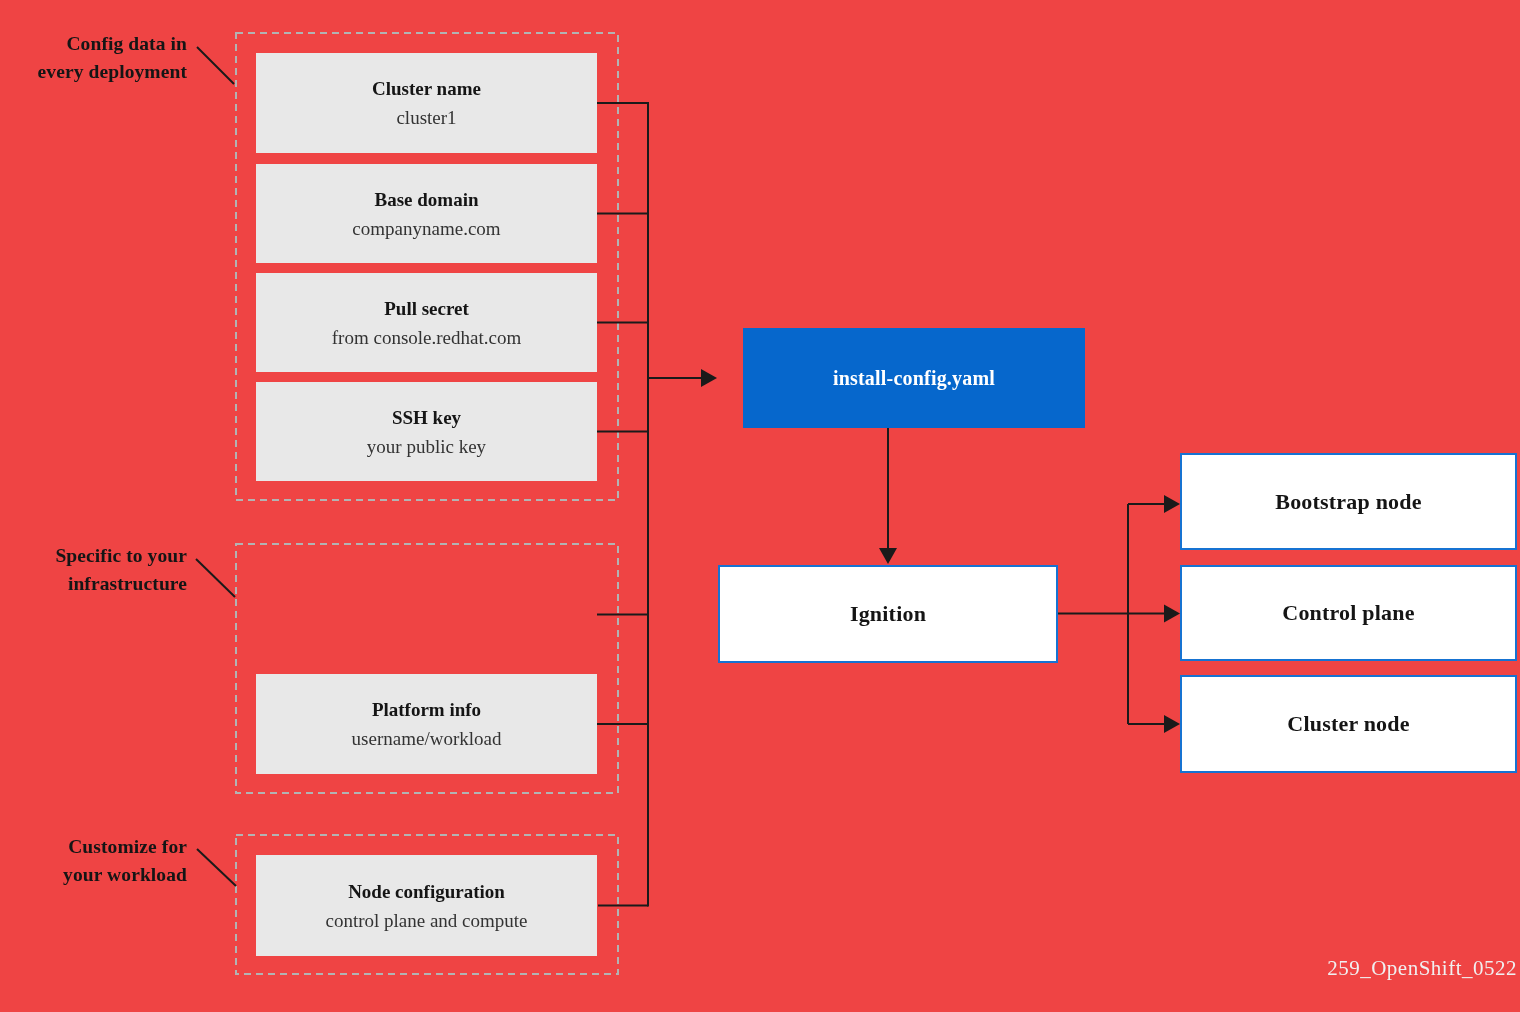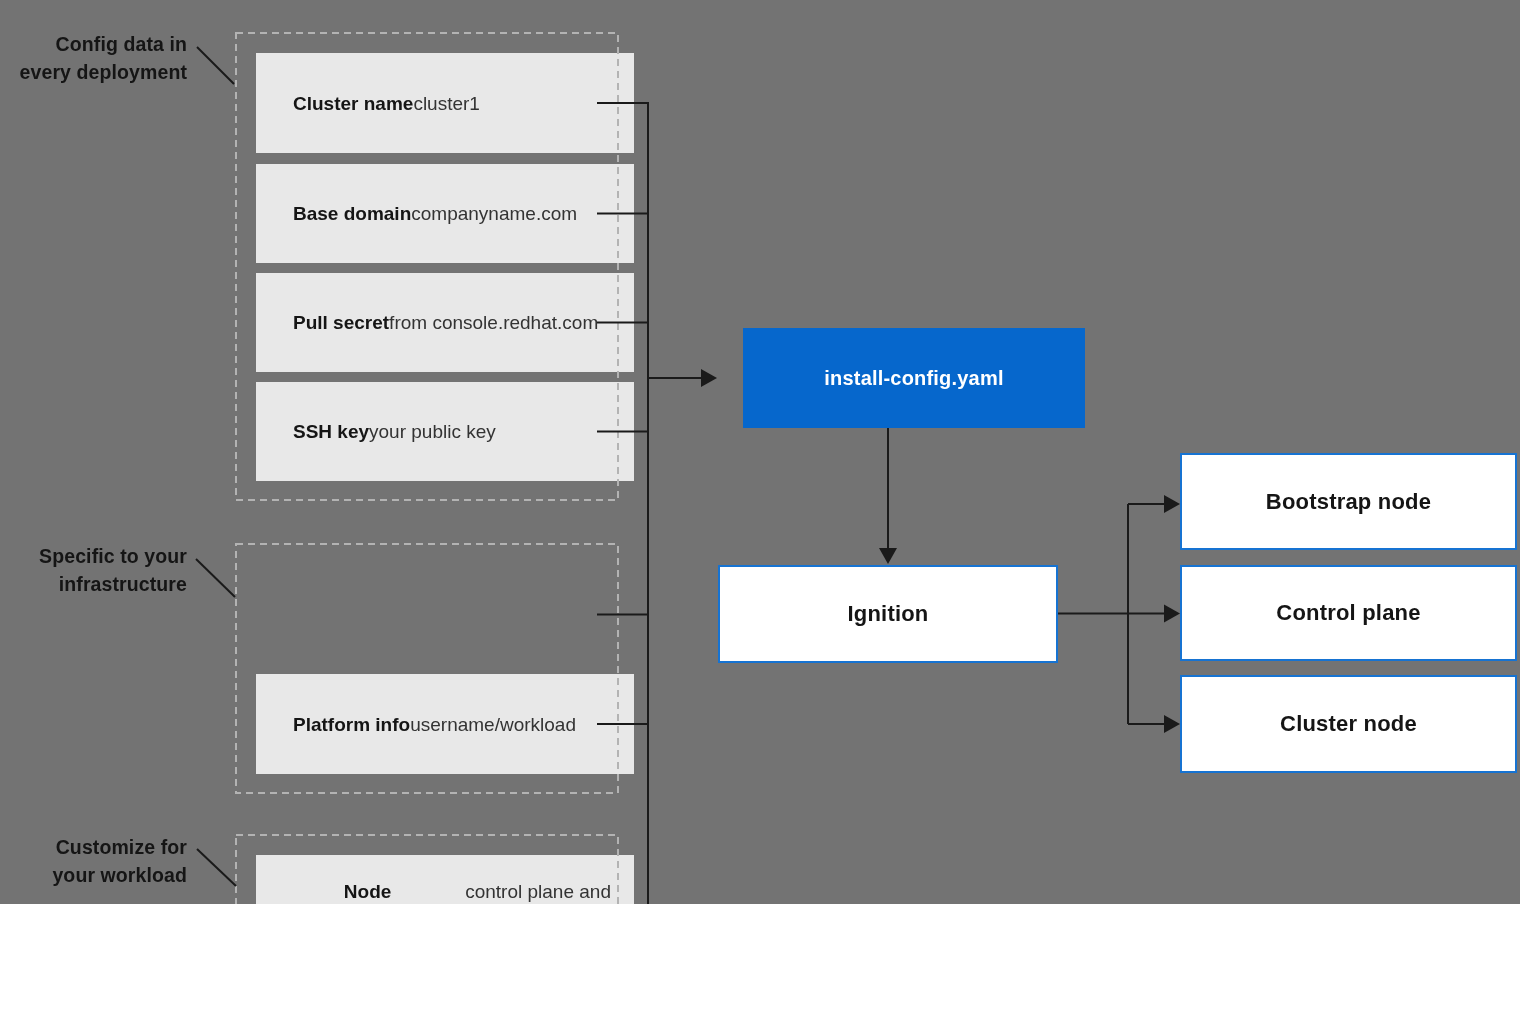--- a/index.html
+++ b/index.html
@@ -8,45 +8,44 @@
     --box-gray:#e8e8e8;
     --line-color:#1a1a1a;
     --dash-color:#b3b3b3;
     --text-dark:#151515;
     --text-sub:#333333;
     --watermark:#f0f0f1;
   }
   html,body{margin:0;padding:0;background:#ffffff;}
   .canvas{
     position:relative;
-    width:1520px;height:904px;
-    background:#737373;
-    font-family:Liberation Sans, sans-serif;
+    width:1520px;height:1012px;
+    background:#ef4444;
+    font-family:Liberation Serif, serif;
     overflow:hidden;
   }
   
   .note{
     position:absolute;
     left:0;width:187px;
     text-align:right;
     font-size:19.5px;
     font-weight:700;
     line-height:28px;
     color:var(--text-dark);
     letter-spacing:.1px;
   }
   
   .gbox{
     position:absolute;
     left:256px;width:341px;
     background:var(--box-gray);
-    display:flex;flex-direction:row;
-    align-items:center;justify-content:flex-start;
+    display:flex;flex-direction:column;
+    align-items:center;justify-content:center;
     text-align:center;
-    padding-left:37px;
   }
   .btitle{
     font-size:19px;font-weight:700;
     line-height:29px;color:var(--text-dark);
   }
   .bsub{
     font-size:19px;font-weight:400;
     line-height:29px;color:var(--text-sub);
   }
   

